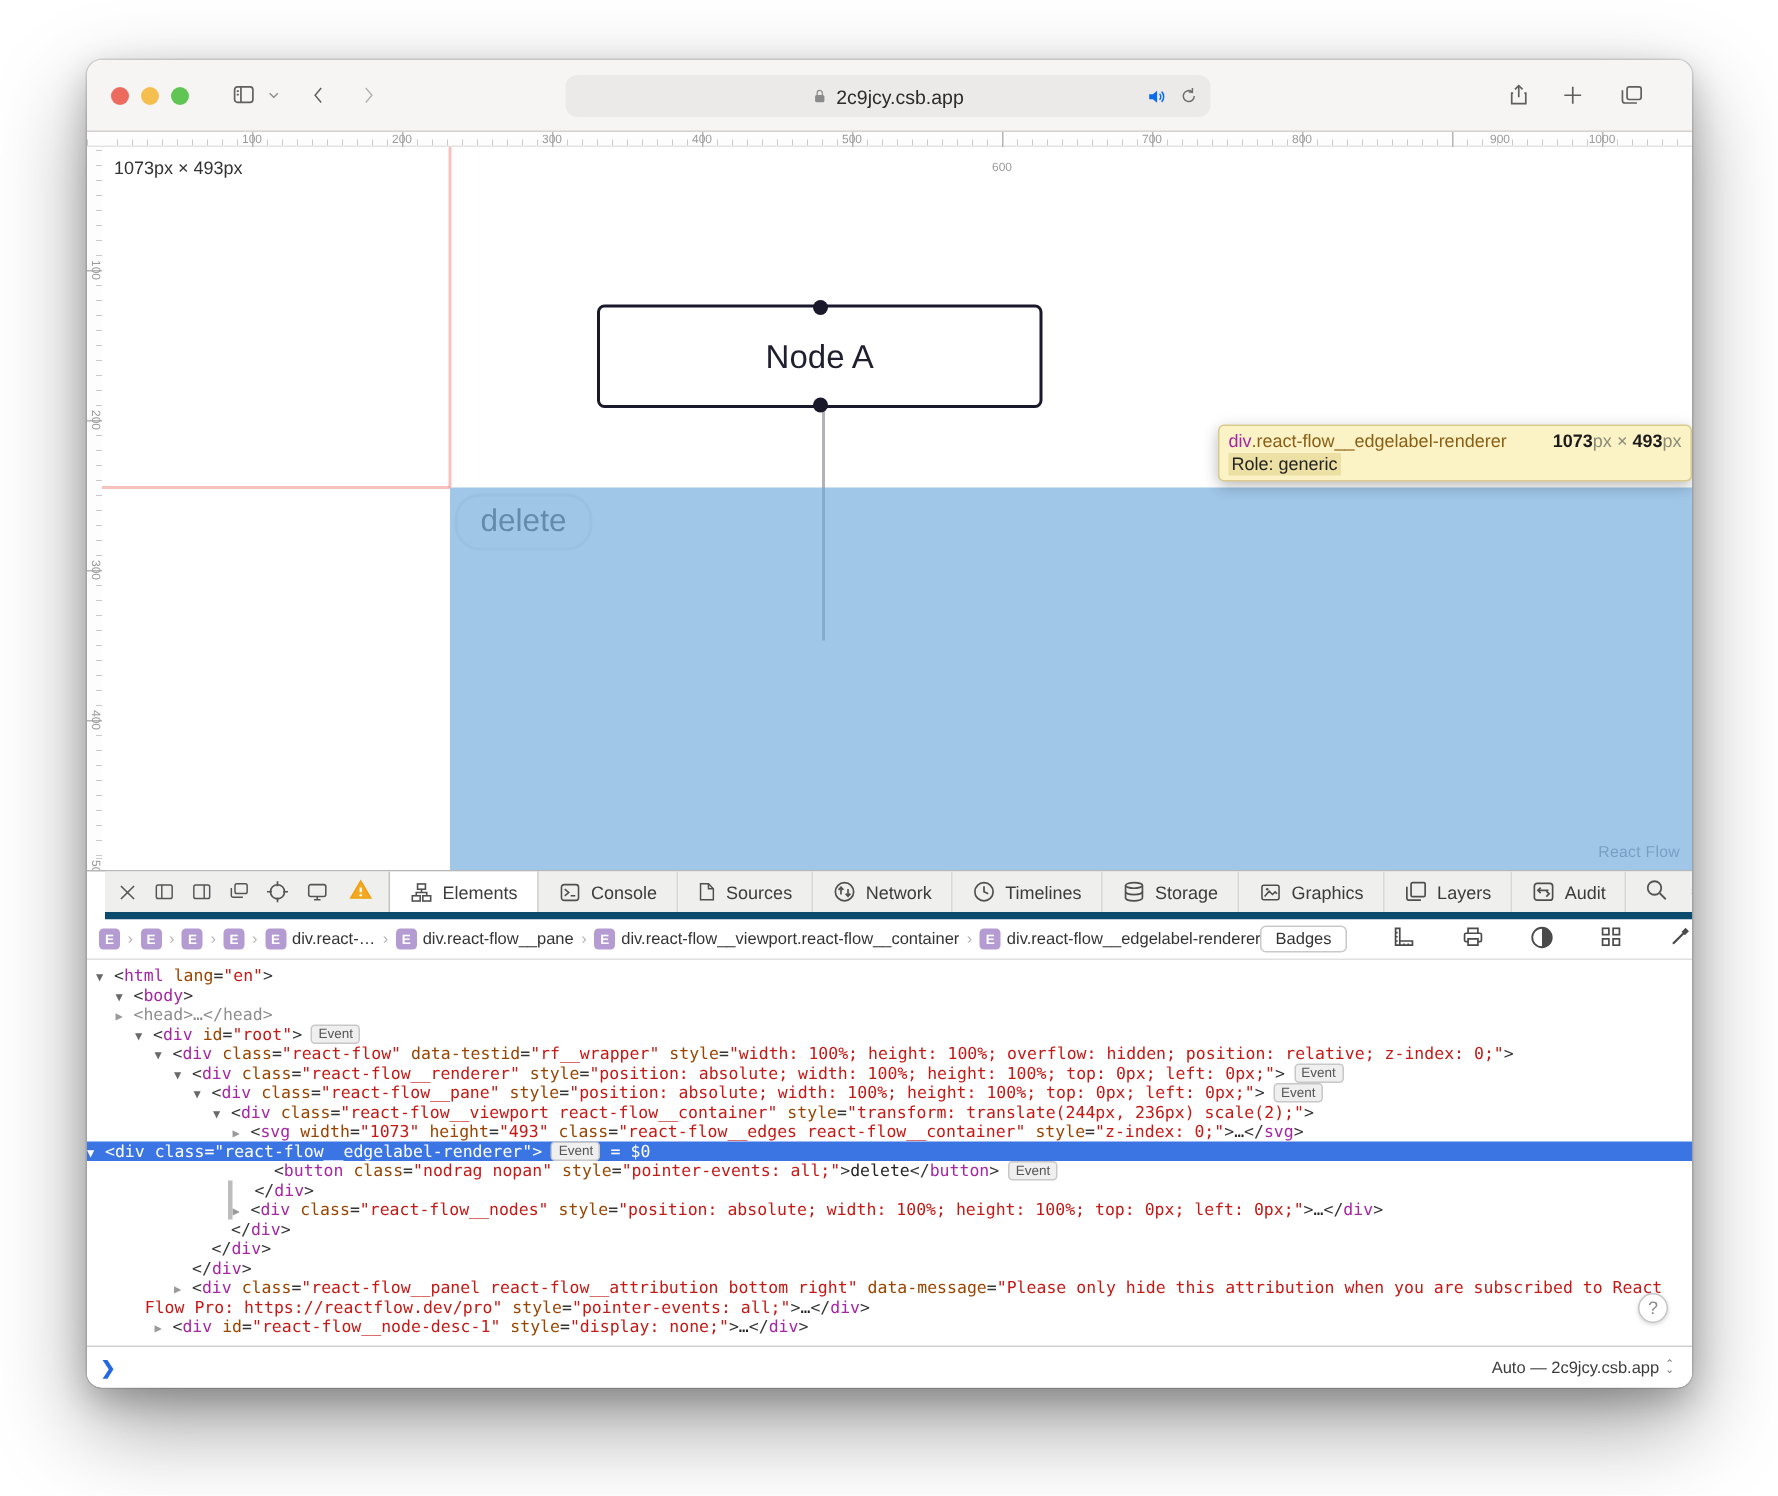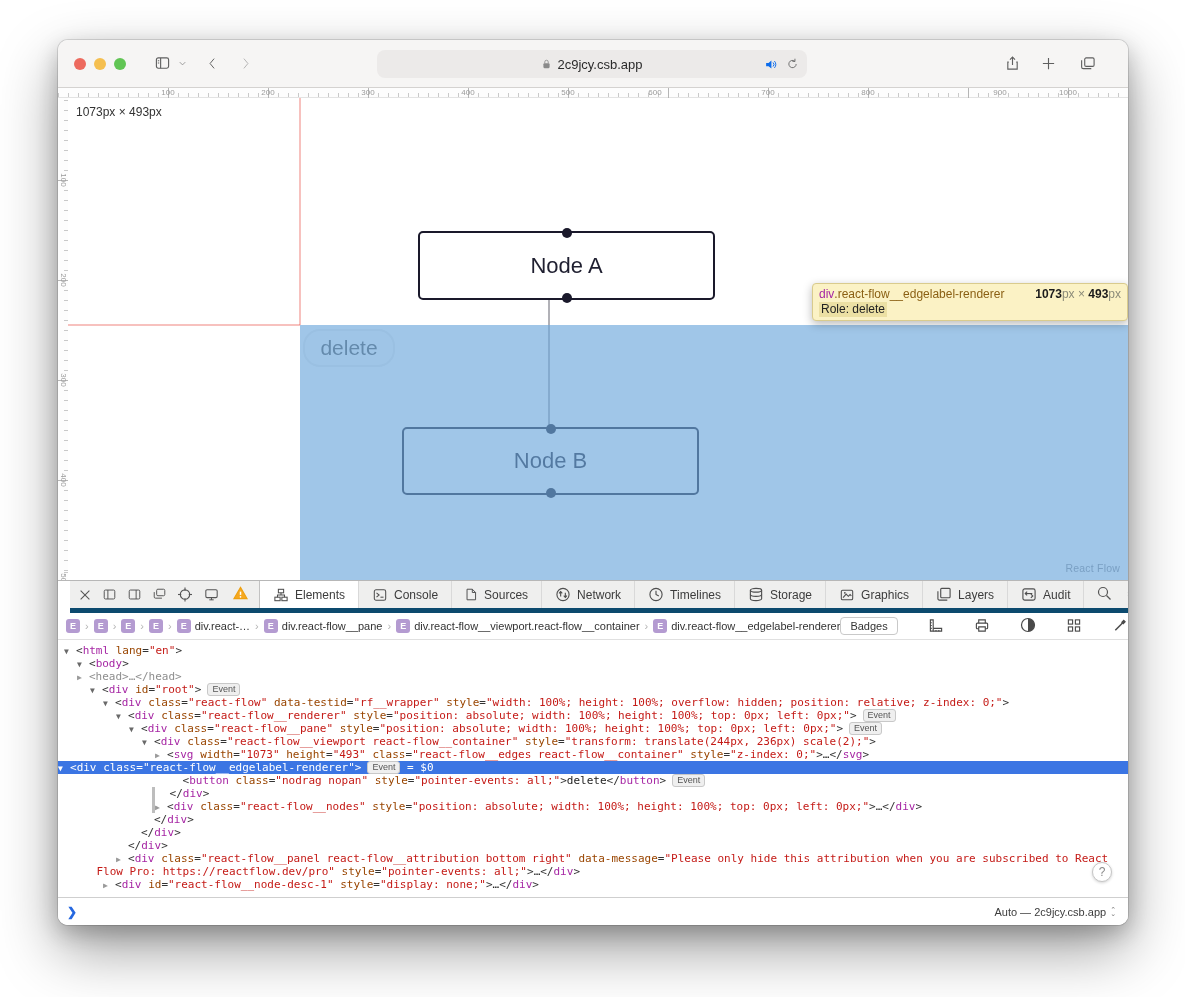--- a/index.html
+++ b/index.html
@@ -197,21 +197,21 @@
           <div class="rt-num" style="left: 110px;">100</div>
           <div class="rt-tick" style="left: 210px;"></div>
           <div class="rt-num" style="left: 210px;">200</div>
           <div class="rt-tick" style="left: 310px;"></div>
           <div class="rt-num" style="left: 310px;">300</div>
           <div class="rt-tick" style="left: 410px;"></div>
           <div class="rt-num" style="left: 410px;">400</div>
           <div class="rt-tick" style="left: 510px;"></div>
           <div class="rt-num" style="left: 510px;">500</div>
           <div class="rt-tick" style="left: 610px;"></div>
-          <div class="rt-num" style="left: 597px;">600</div>
+          <div class="rt-num" style="left: 610px; margin-top: 19px;">600</div>
           <div class="rt-tick" style="left: 710px;"></div>
           <div class="rt-num" style="left: 710px;">700</div>
           <div class="rt-tick" style="left: 810px;"></div>
           <div class="rt-num" style="left: 810px;">800</div>
           <div class="rt-tick" style="left: 910px;"></div>
           <div class="rt-num" style="left: 910px; margin-left: 32px;">900</div>
           <div class="rt-tick" style="left: 1010px;"></div>
           <div class="rt-num" style="left: 1010px;">1000</div>
         </div>
       <div class="ruler-left" id="ruler-left">
@@ -224,47 +224,42 @@
           <div class="rl-tick" style="top: 382px;"></div>
           <div class="rl-num" style="top: 382px;">400</div>
           <div class="rl-num" style="top: 482px;">500</div>
         </div>
       <div class="dim-label">1073px × 493px</div>
       <div class="guide-v"></div>
       <div class="guide-h"></div>
 
       <div class="edge"></div>
 
-      <div class="rf-node" style="left:360px;top:115px;margin-top:28px;">
+      <div class="rf-node" style="left:340px;top:115px;">
         <div class="handle" style="top:0;"></div>
         <span>Node A</span>
         <div class="handle" style="top:100%;"></div>
       </div>
 
       <div class="edge-btn">
         <span>delete</span>
       </div>
 
-      <div class="rf-node" style="left:344px;top:339px;height:68px;">
-        <div class="handle" style="top:0;"></div>
-        <span>Node B</span>
-        <div class="handle" style="top:100%;"></div>
-      </div>
 
       <div class="rf-attrib">React Flow</div>
 
       <div class="hl-overlay"></div>
 
       <div class="el-tooltip">
         <div class="row1">
           <span class="tt-tag">div</span>
             <span class="tt-cls">.react-flow__edgelabel-renderer</span>
           <span class="tt-dims"><span class="tt-num">1073</span><span>px</span><span> × </span><span class="tt-num">493</span><span>px</span></span>
         </div>
-        <div><span class="tt-role">Role: delete</span></div>
+        <div><span class="tt-role">Role: generic</span></div>
       </div>
     </div>
 
     <div class="devtools">
       <div class="dt-toolbar">
         <div class="dt-left-icons">
           <span class="ic">
               <svg width="14" height="14" viewBox="0 0 16 16" fill="none" stroke="currentColor" stroke-width="1.2">
                 <line x1="3" y1="3" x2="13" y2="13"></line>
                 <line x1="13" y1="3" x2="3" y2="13"></line>

